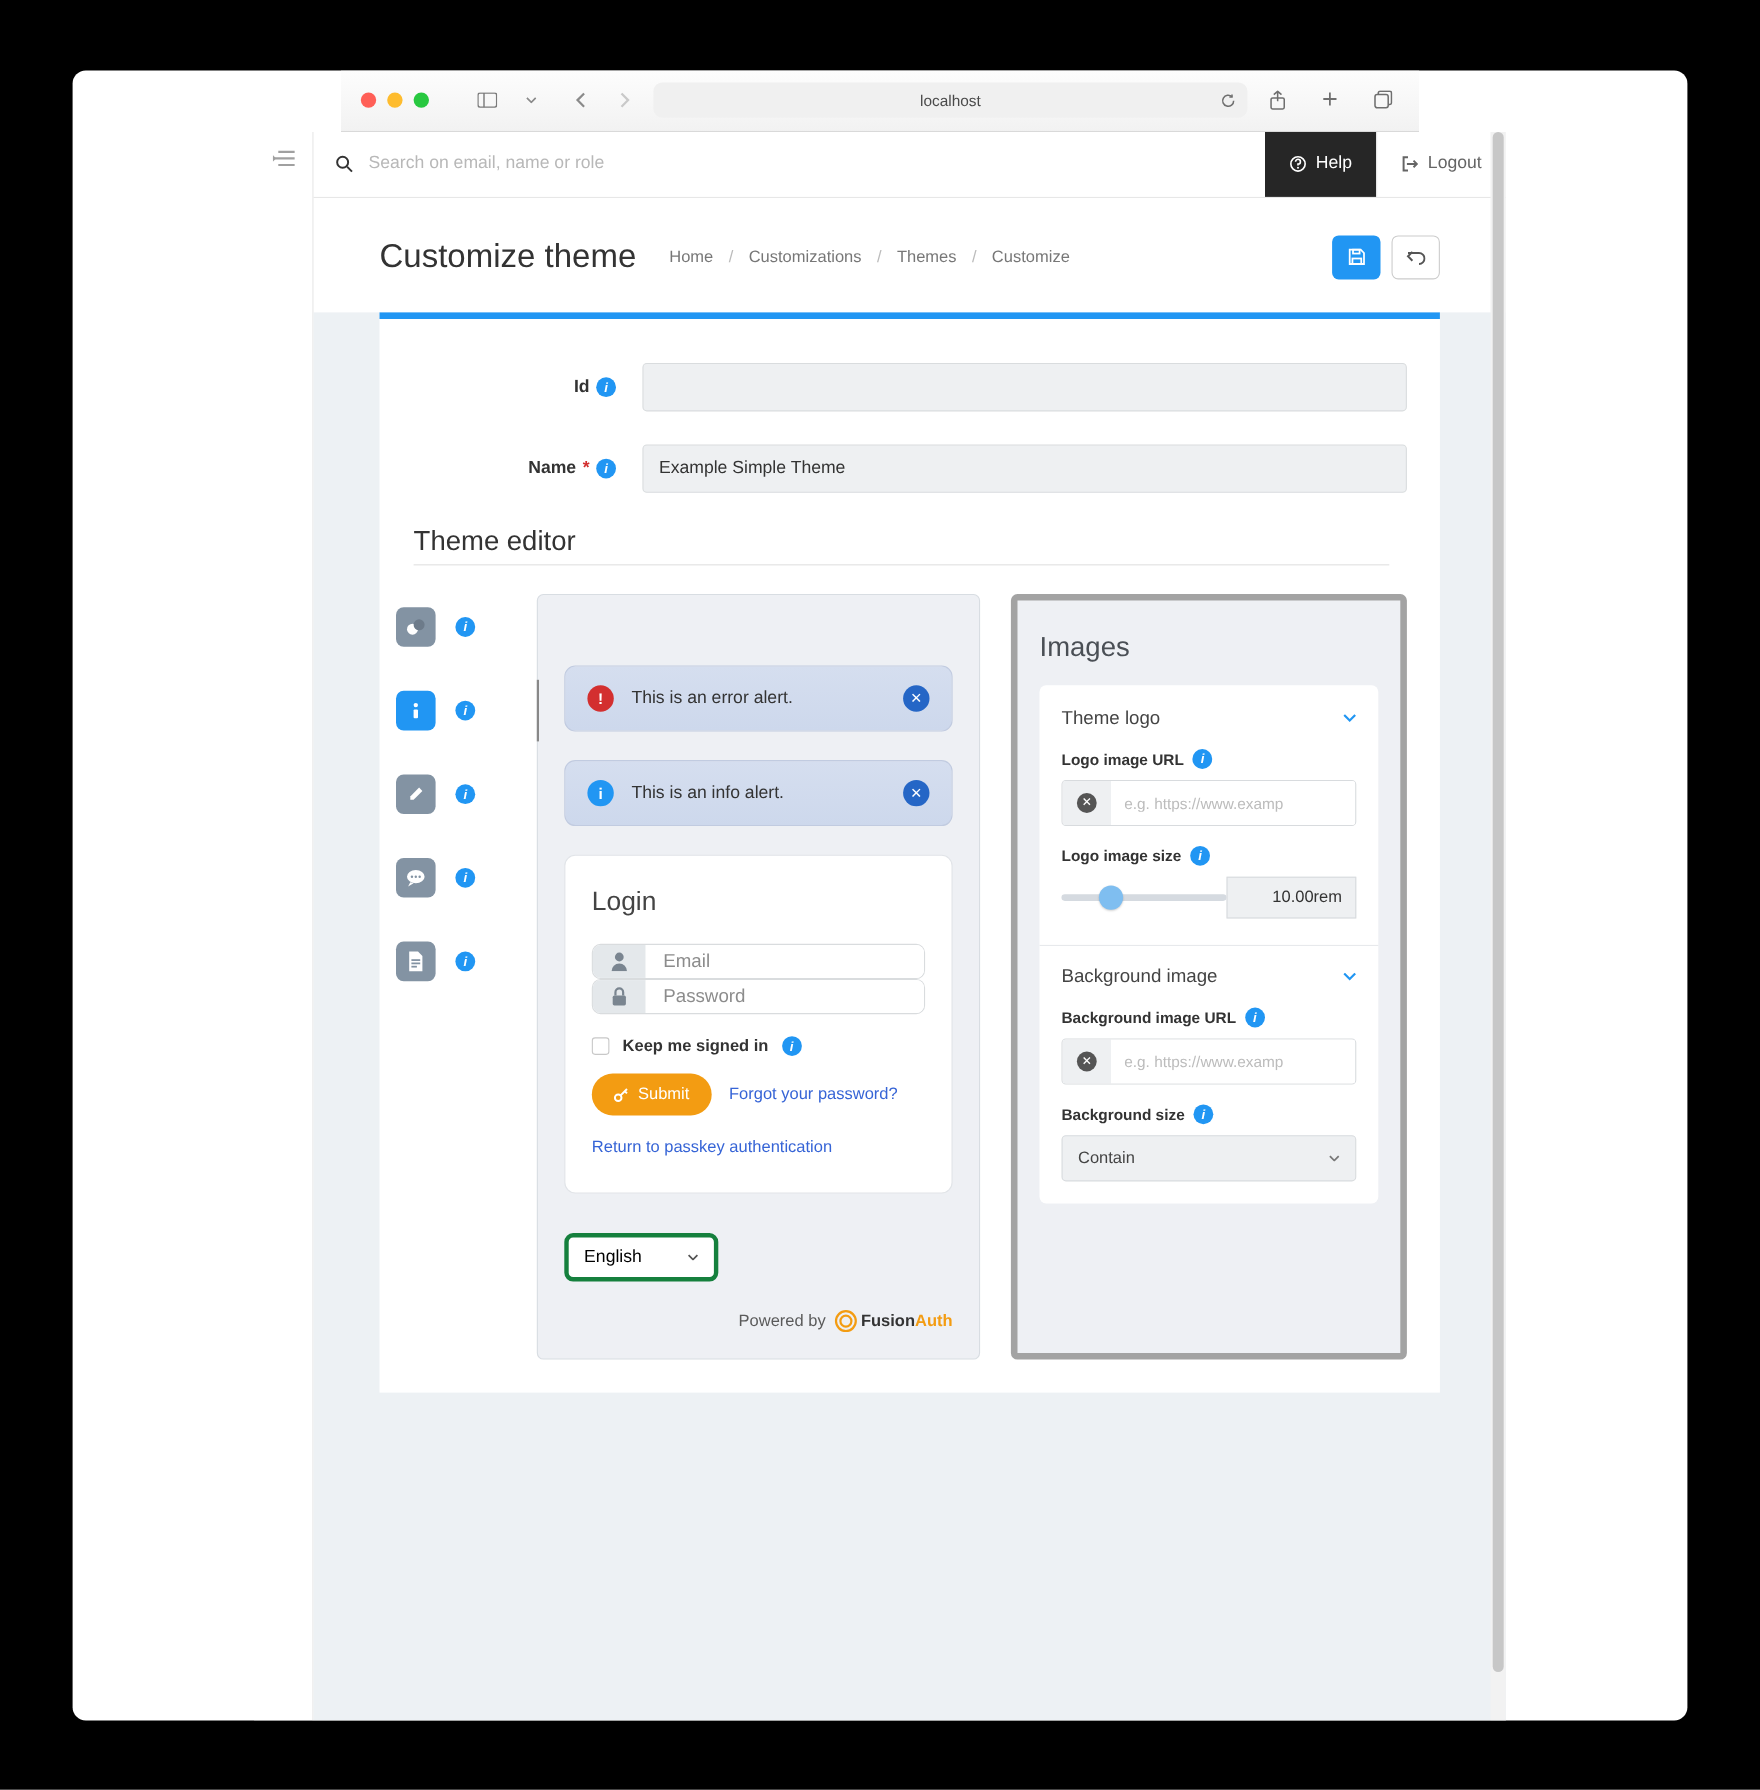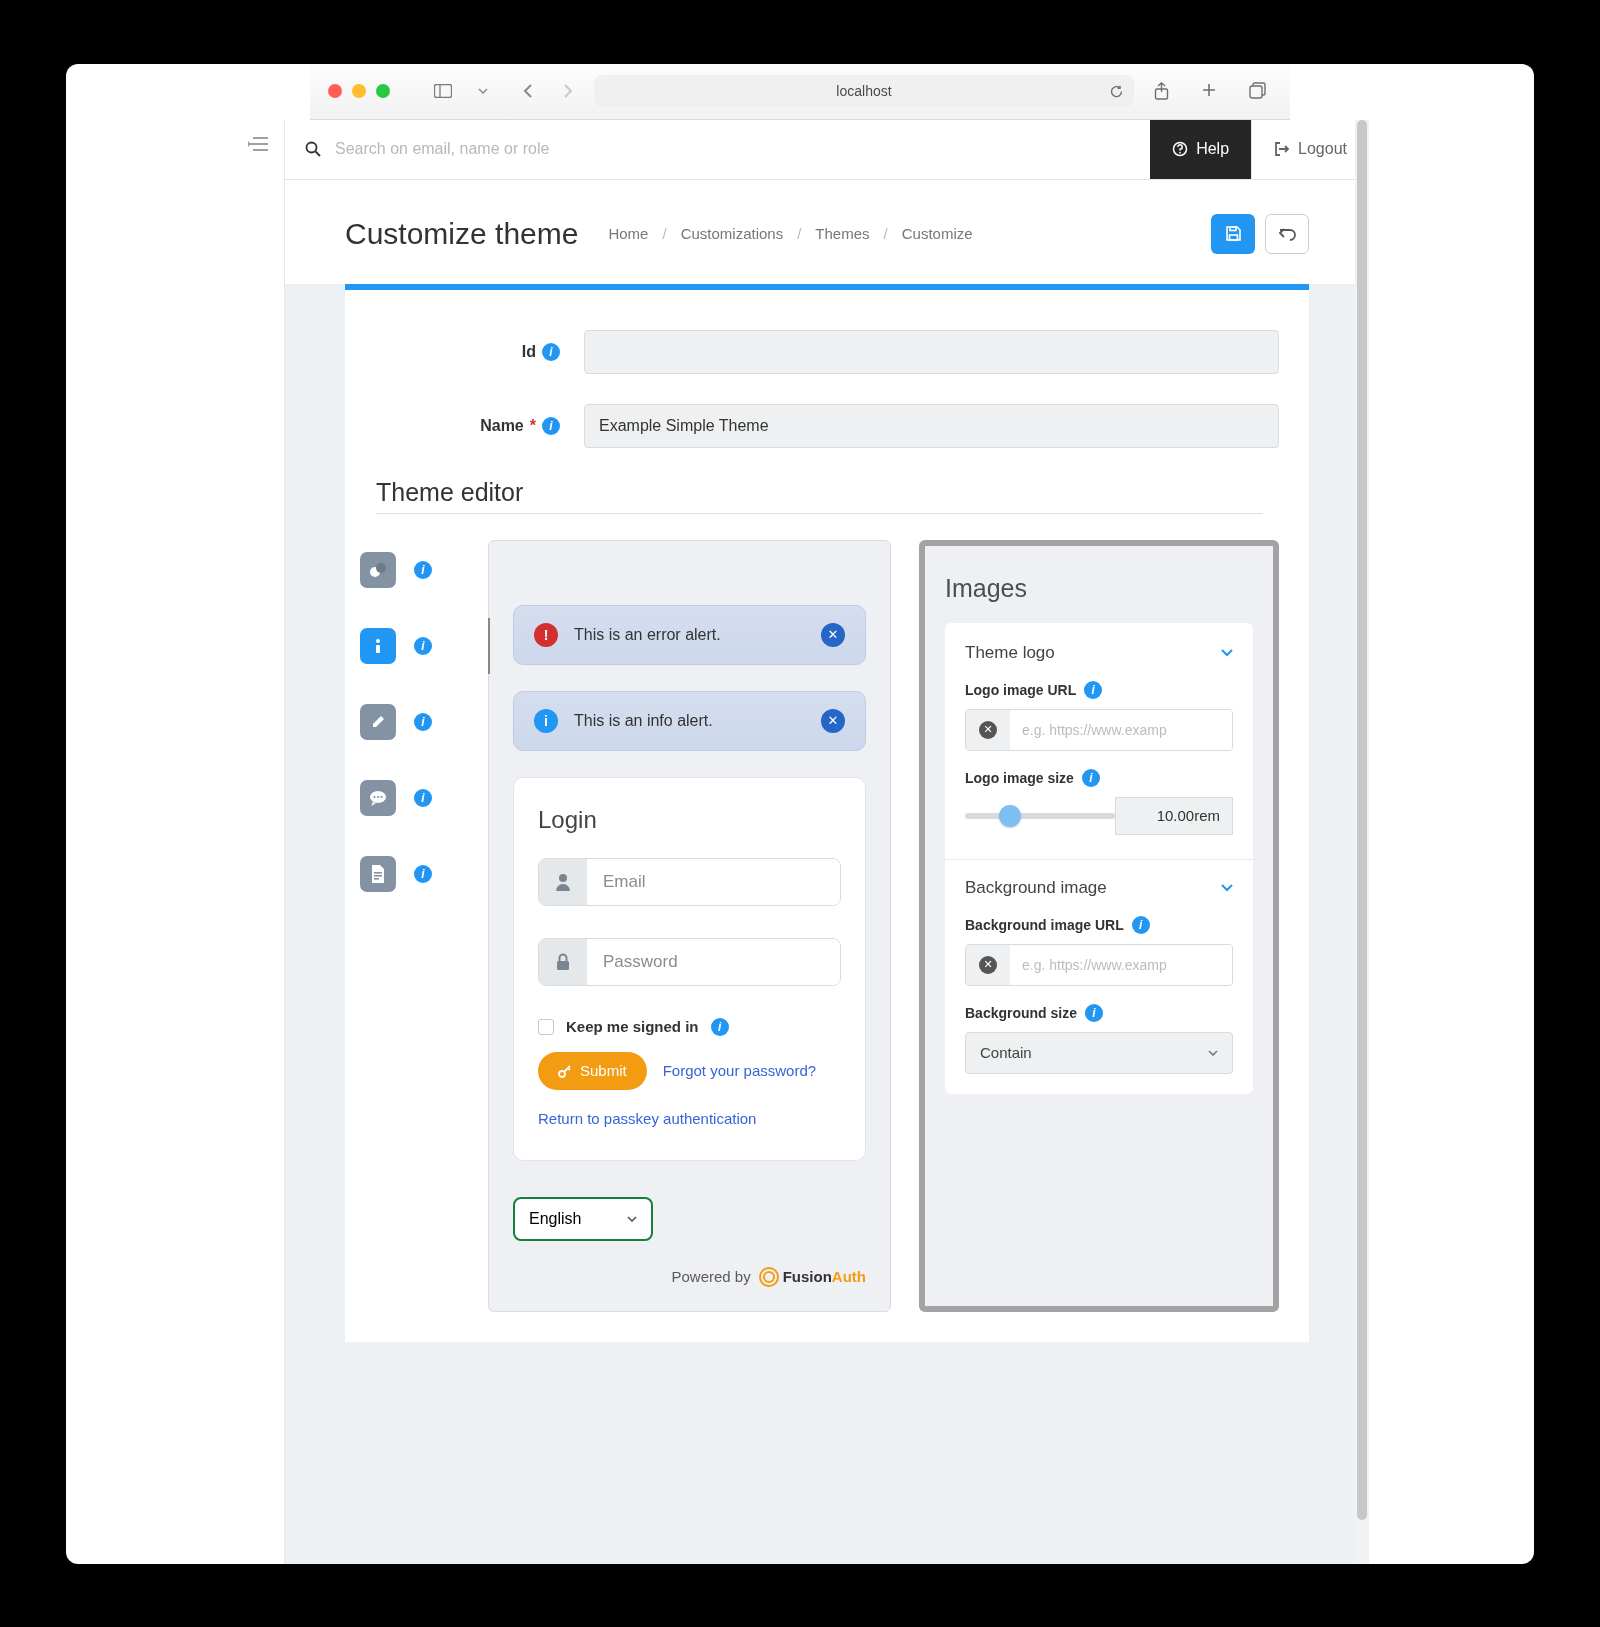--- a/index.html
+++ b/index.html
@@ -153,40 +153,40 @@
   .aicon.info { background:#2196f3; }
   .alert .close {
     margin-left:auto; width:24px; height:24px; border-radius:50%; background:#2566c6; color:#fff;
     display:flex; align-items:center; justify-content:center; font-size:13px;
   }
   .login-card {
     background:#fff; border:1px solid #e1e4e8; border-radius:10px; padding:28px 24px 32px;
   }
   .login-card h3 { font-size:24px; font-weight:400; color:#444; margin-bottom:24px; }
   .inp-group {
-    display:flex; height:48px; border:1px solid #d9dcde; border-radius:8px; overflow:hidden; margin-bottom:32px;
+    display:flex; height:32px; border:1px solid #d9dcde; border-radius:8px; overflow:hidden; margin-bottom:0;
   }
   .inp-addon {
     width:48px; background:#e4e8eb; display:flex; align-items:center; justify-content:center; color:#7a8590; font-size:17px;
   }
   .inp-field { flex:1; border:none; outline:none; padding:0 16px; font-size:17px; }
   .inp-field::placeholder { color:#8c8c8c; }
   .check-row { display:flex; align-items:center; gap:12px; margin:20px 0 16px; font-size:15px; color:#333;}
   .check { width:16px; height:16px; border:1px solid #c8c8c8; border-radius:3px; background:#fff;}
   .check-row b { font-weight:600; }
   .submit-row { display:flex; align-items:center; gap:16px; }
   .submit-btn {
     background:#f39c12; color:#fff; border:none; border-radius:20px;
     height:38px; padding:0 20px; display:flex; align-items:center; gap:8px; font-size:15px;
   }
   .link { color:#3664d6; font-size:15px; }
   .passkey-link { margin-top:20px; }
   .lang-select {
     margin-top:10px;
-    width:140px; height:44px; border:2px solid #15803d; border-radius:8px; background:#fff;
+    width:140px; height:44px; border:4px solid #15803d; border-radius:8px; background:#fff;
     display:flex; align-items:center; justify-content:space-between; padding:0 14px; font-size:16px;
   }
   .powered { text-align:right; color:#5a5a5a; font-size:15px; display:flex; justify-content:flex-end; align-items:center; gap:8px;}
   .fa-logo {
     display:inline-flex; align-items:center; gap:4px; font-weight:600;
   }
   .fa-logo .ring {
     width:20px; height:20px; border:2px solid #f39c12; border-radius:50%; display:inline-flex; align-items:center; justify-content:center;
   }
   .fa-logo .ring::after { content:""; width:8px; height:8px; border:2px solid #f39c12; border-radius:50%; }

